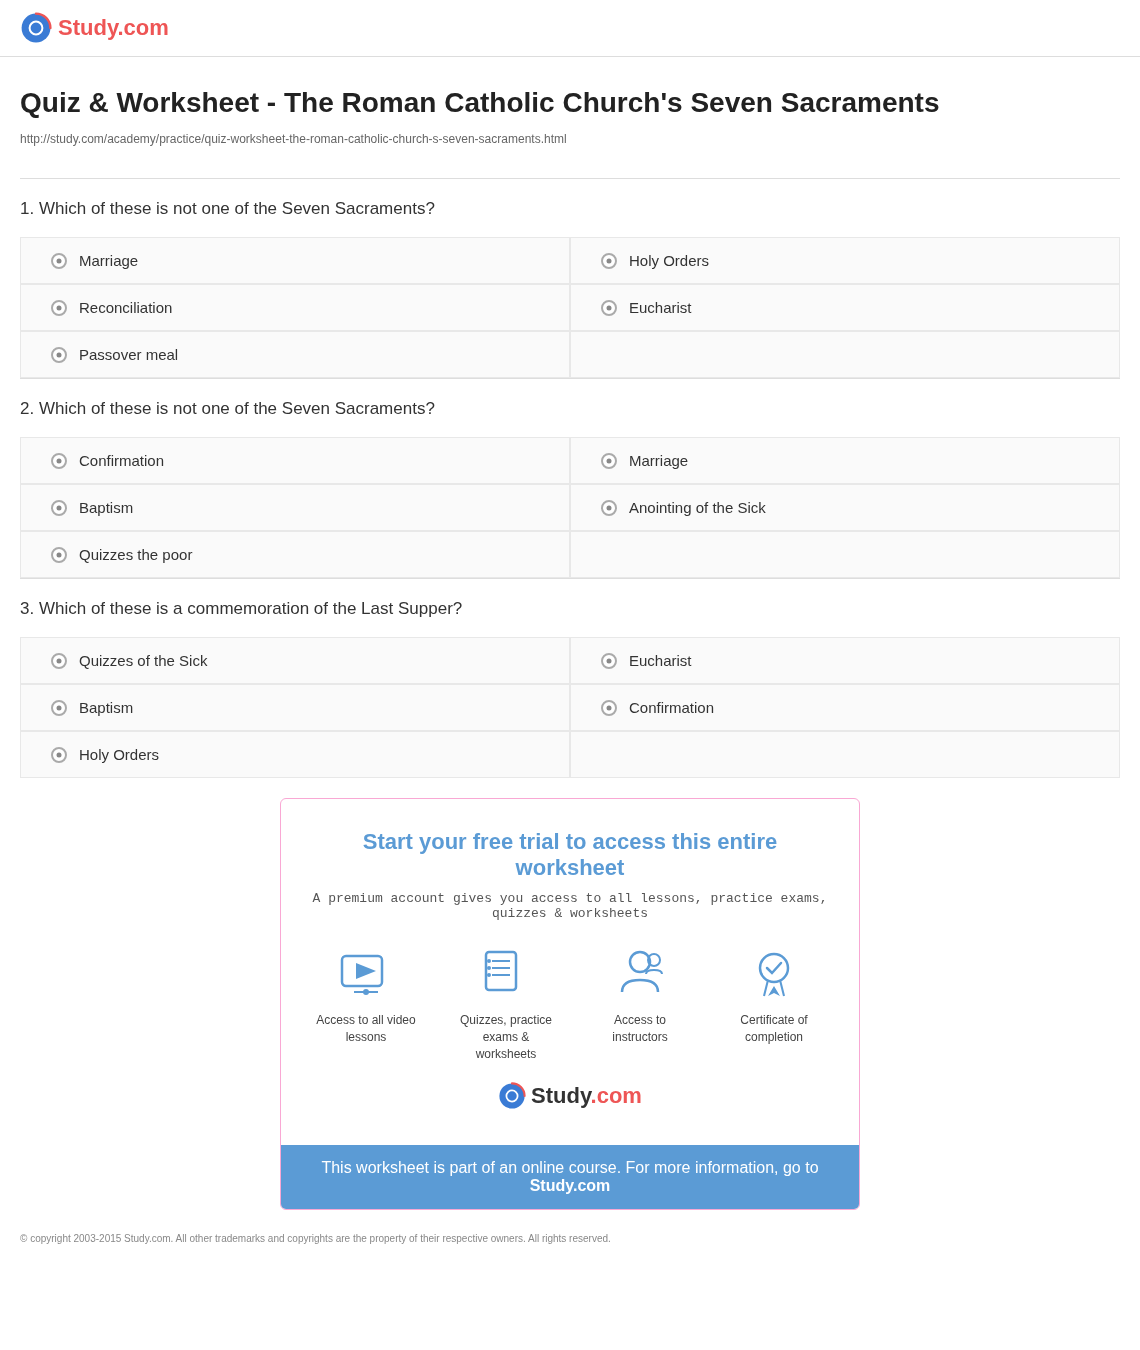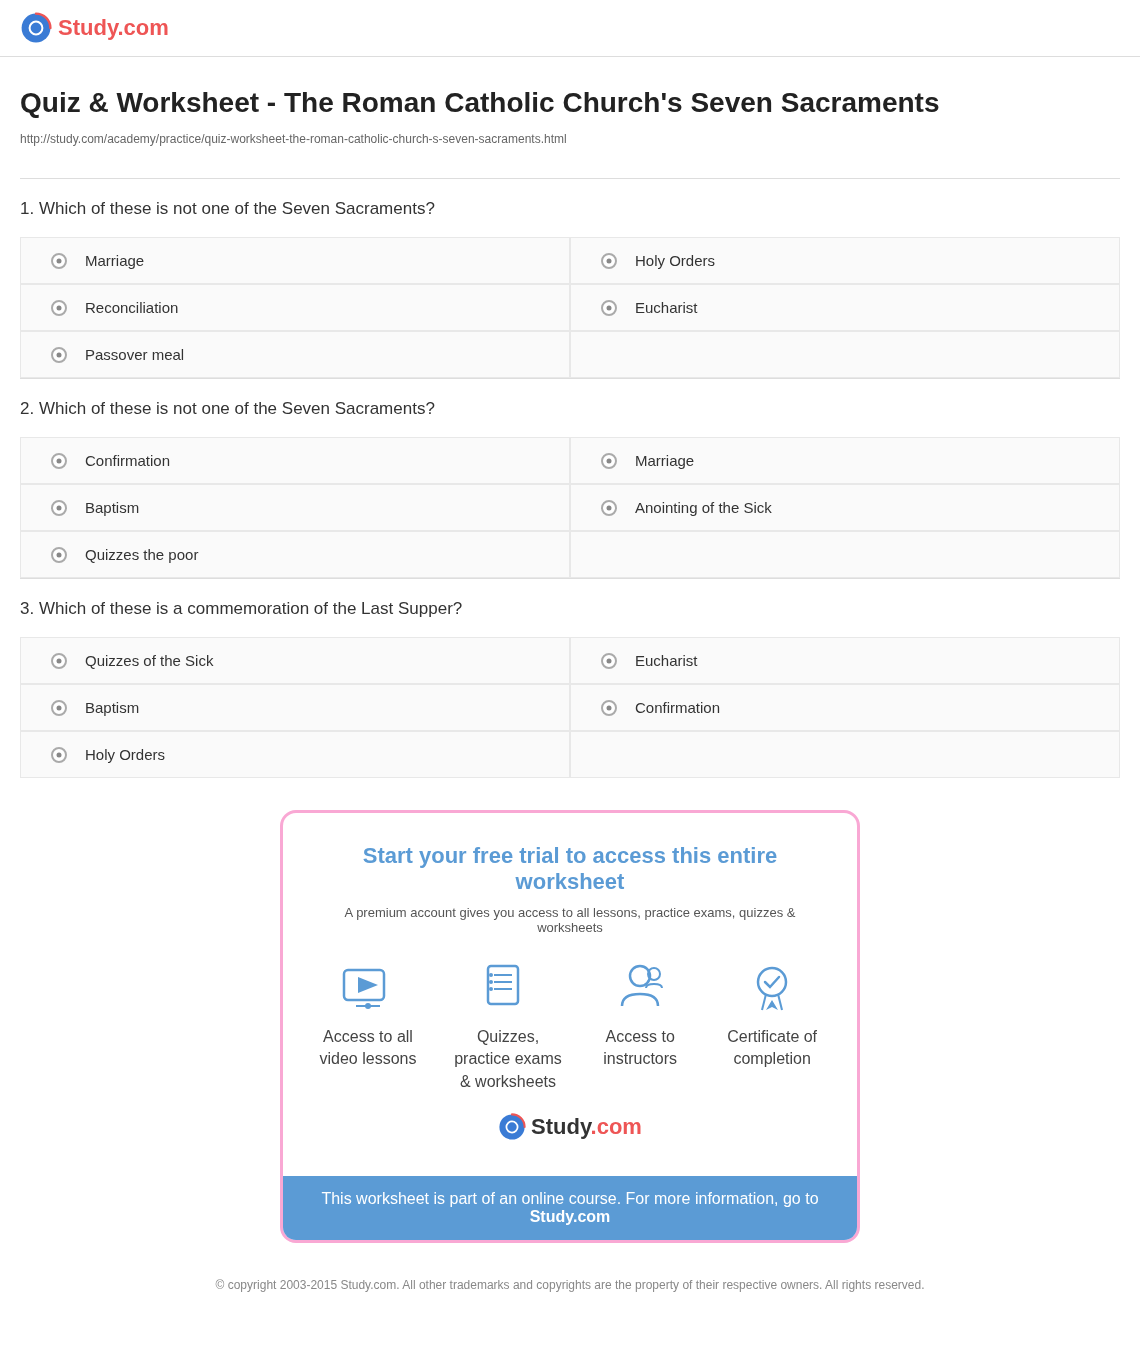--- a/index.html
+++ b/index.html
@@ -60,21 +60,21 @@
       margin-bottom: 18px;
     }
     .options-grid {
       display: grid;
       grid-template-columns: 1fr 1fr;
       gap: 0;
     }
     .option {
       display: flex;
       align-items: center;
-      gap: 18px;
+      gap: 12px;
       padding: 14px 20px 14px 30px;
       border: 1px solid #e8e8e8;
       background: #fafafa;
       cursor: pointer;
     }
     .radio-circle {
       width: 16px;
       height: 16px;
       border-radius: 50%;
       border: 2px solid #aaa;
@@ -97,59 +97,60 @@
       transform: translate(-50%, -50%);
     }
     .option-label {
       font-size: 15px;
       color: #333;
     }
 
     
     .cta-box {
       background: #fff;
-      border: 3px solid #f9a8d4;
-      border-radius: 16px;
-      margin: 32px auto;
+      border: 1px solid #f9a8d4;
+      border-radius: 6px;
+      margin: 20px auto;
       max-width: 580px;
       overflow: hidden;
     }
     .cta-inner {
       padding: 30px 30px 20px;
       text-align: center;
     }
     .cta-title {
       font-size: 22px;
       color: #5b9bd5;
       margin-bottom: 10px;
     }
     .cta-subtitle {
       font-size: 13px;
       color: #555;
       margin-bottom: 25px;
+      font-family: Liberation Mono, monospace;
     }
     .cta-features {
       display: flex;
       justify-content: center;
       gap: 30px;
       margin-bottom: 20px;
     }
     .cta-feature {
       display: flex;
       flex-direction: column;
       align-items: center;
       gap: 10px;
       max-width: 110px;
     }
     .cta-feature-icon {
       width: 56px;
       height: 56px;
     }
     .cta-feature-text {
-      font-size: 16px;
+      font-size: 12px;
       color: #444;
       text-align: center;
       line-height: 1.4;
     }
     .cta-logo {
       margin: 10px auto 15px;
       display: flex;
       justify-content: center;
       align-items: center;
       gap: 5px;
@@ -162,22 +163,22 @@
     .cta-logo-text span { color: #e55; }
     .cta-footer-bar {
       background: #5b9bd5;
       color: #fff;
       text-align: center;
       padding: 14px;
       font-size: 16px;
     }
     .cta-footer-bar strong { font-weight: bold; }
     .copyright {
-      text-align: center;
-      font-size: 12px;
+      text-align: left;
+      font-size: 10px;
       color: #888;
       margin: 20px 0 20px;
       line-height: 1.7;
     }
   </style>
 </head>
 <body>
 
 <div class="header">
   <div class="logo">

